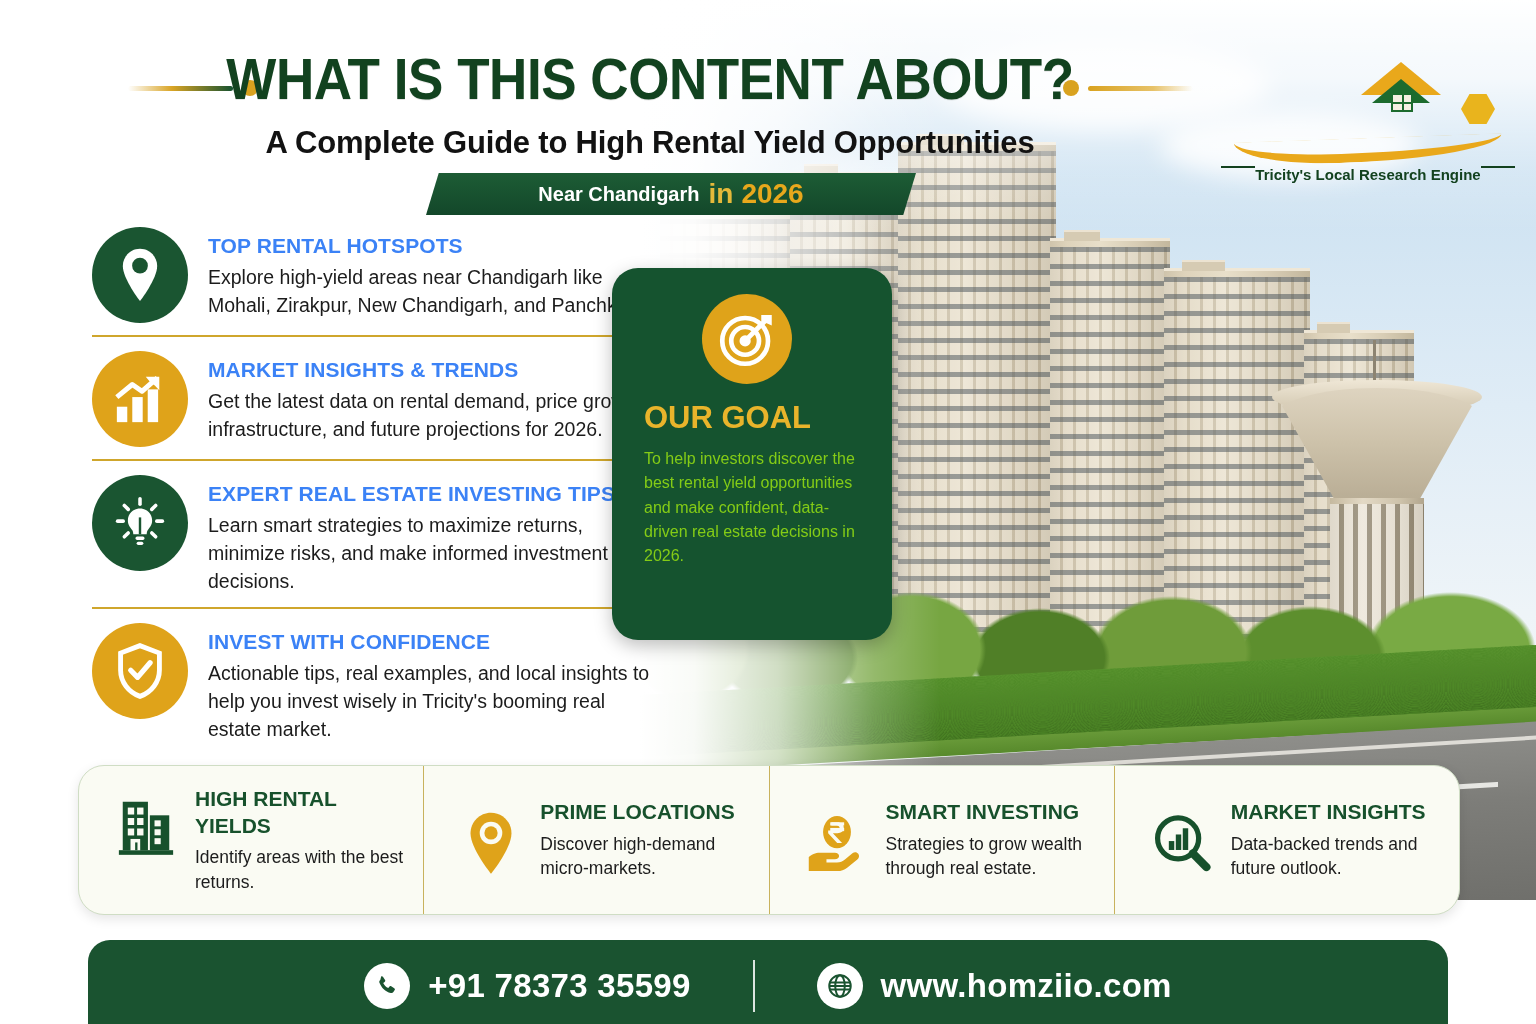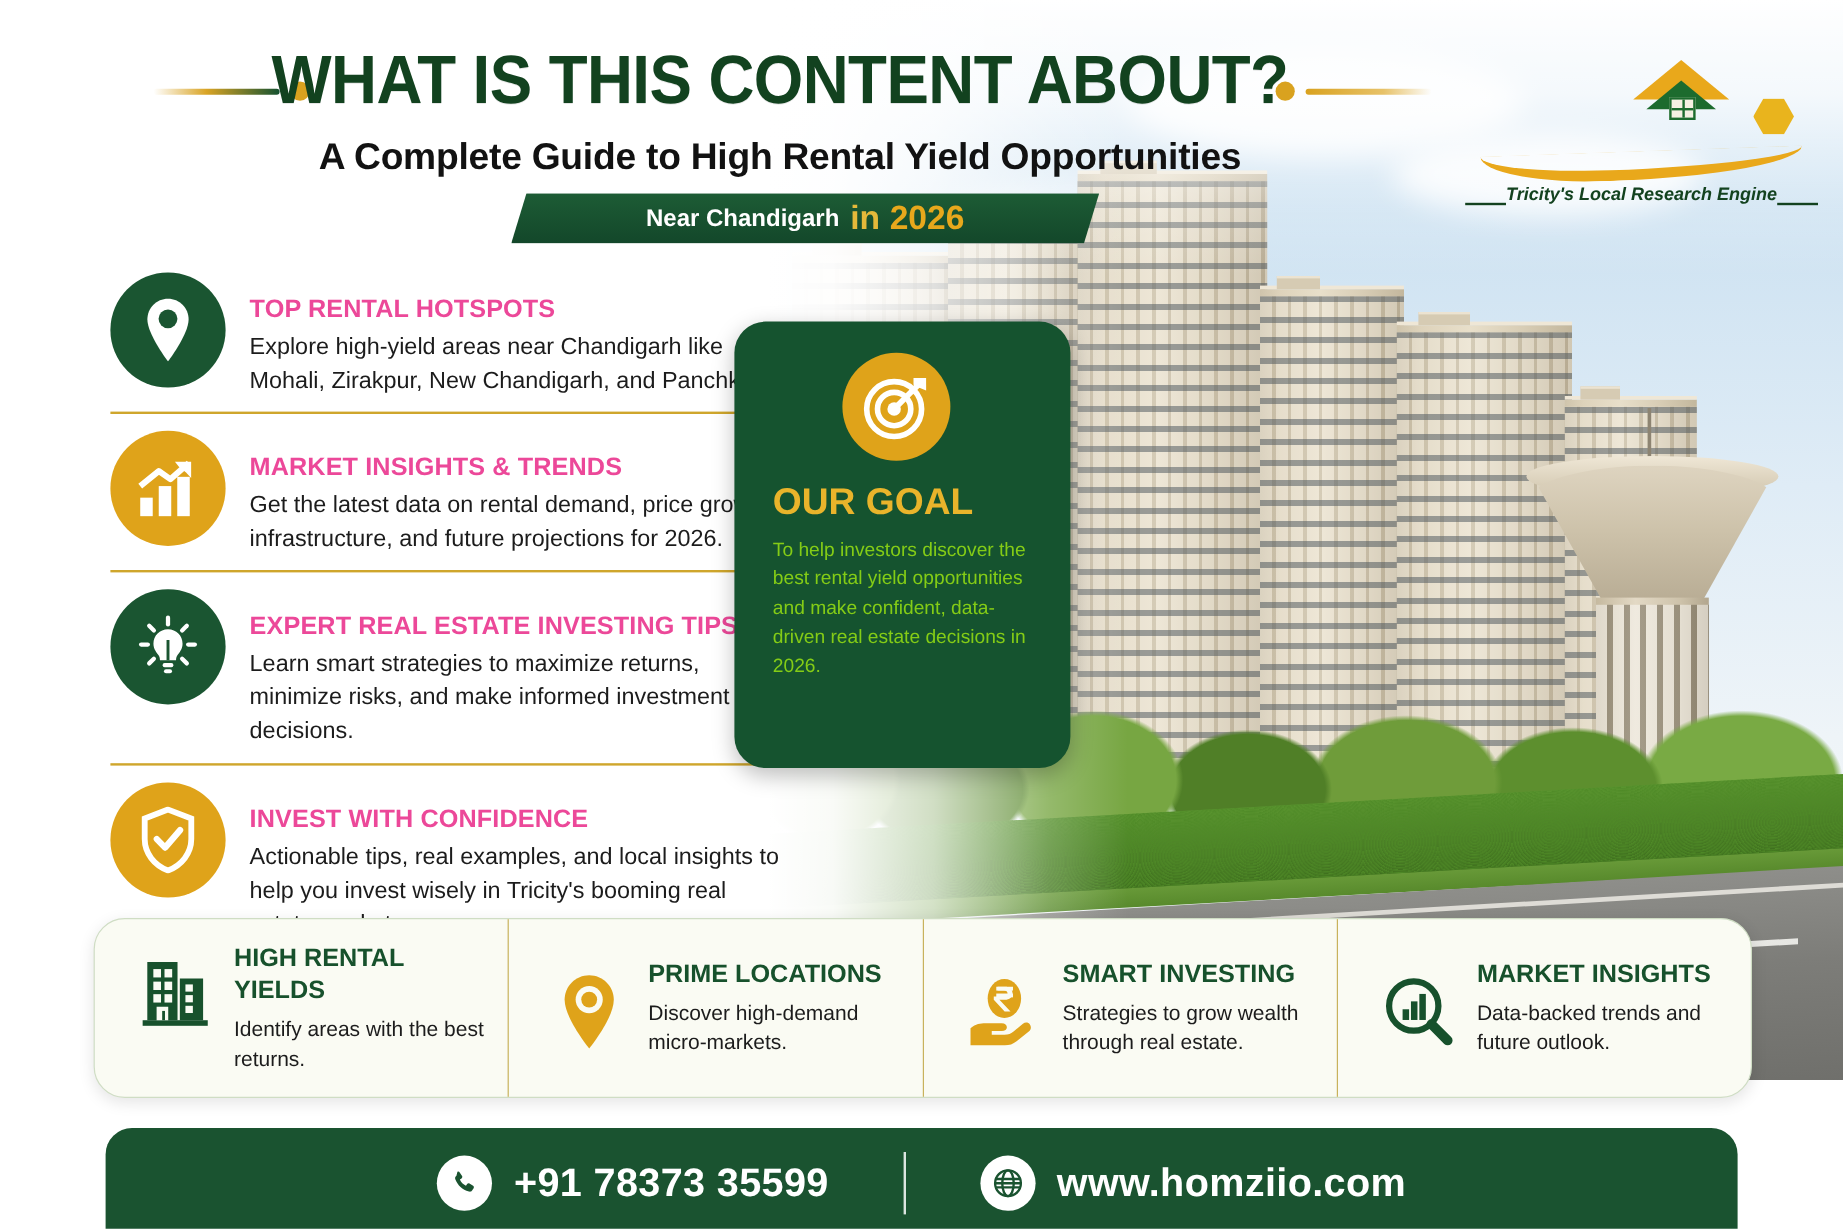--- a/index.html
+++ b/index.html
@@ -122,21 +122,21 @@
   .photo-fade-left{
     position:absolute; left:0; top:0; width:300px; height:100%;
     background:linear-gradient(90deg,#ffffff 0%,rgba(255,255,255,.96) 18%,rgba(255,255,255,.72) 46%,rgba(255,255,255,.22) 78%,rgba(255,255,255,0) 100%);
   }
   .photo-fade-top{
     position:absolute; left:0; top:0; right:0; height:230px;
     background:linear-gradient(180deg,#ffffff 0%,rgba(255,255,255,.82) 34%,rgba(255,255,255,.20) 76%,rgba(255,255,255,0) 100%);
   }
 
   
-  #header { position:absolute; left:0; top:0; width:1536px; height:205px; }
+  #header { position:absolute; left:0; top:12px; width:1536px; height:205px; }
 
   .deco { position:absolute; top:68px; display:flex; align-items:center; gap:9px; }
   .deco-left { left:128px; }
   .deco-right { left:1063px; flex-direction:row-reverse; }
   .deco-line-g {
     width:105px; height:5px; border-radius:3px;
     background:linear-gradient(90deg,rgba(255,255,255,0) 0%,#d9a425 42%,#145130 100%);
   }
   .deco-line-y {
     width:105px; height:5px; border-radius:3px;
@@ -196,39 +196,39 @@
     clip-path:polygon(25% 0,75% 0,100% 50%,75% 100%,25% 100%,0 50%);
   }
   .logo-swoosh{
     position:absolute; left:16px; top:104px; width:268px; height:24px;
     border-bottom:9px solid #e9a81b;
     border-radius:0 0 60% 40%/0 0 100% 100%;
     transform:rotate(-2deg);
   }
   .logo-tag{
     position:absolute; left:0; right:0; bottom:-4px;
-    font-size:15px; font-style:italic; font-weight:700; color:#13421f;
-    display:flex; align-items:flex-end; justify-content:center; gap:0;
+    font-size:15px; font-weight:700; color:#13421f;
+    display:flex; align-items:flex-start; justify-content:center; gap:0;
   }
   .logo-tag .rule{ width:34px; height:2px; background:#13421f; display:inline-block; }
 
   
   #features { position:absolute; left:92px; top:213px; width:560px; }
   .feat { display:flex; gap:20px; align-items:flex-start; padding-top:12px; }
   .feat + .feat { border-top:2px solid #cfa62c; margin-top:12px; }
   .feat-icon {
     flex:0 0 auto; width:96px; height:96px; border-radius:50%;
     display:flex; align-items:center; justify-content:center; margin-top:2px;
   }
   .ic-green { background:#1a5531; }
   .ic-gold  { background:#dfa31a; }
   .feat-body { padding-top:9px; }
   .feat-title {
-    font-size:21px; font-weight:700; color:#ec4899; letter-spacing:.1px;
-    margin-bottom:5px; white-space:nowrap;margin-top:12px;
+    font-size:21px; font-weight:700; color:#3b82f6; letter-spacing:.1px;
+    margin-bottom:5px; white-space:nowrap;
   }
   .feat-text { font-size:19.5px; line-height:1.44; color:#1c1c1c; }
 
   
   #goal {
     position:absolute; left:612px; top:268px; width:280px; height:372px;
     background:#15532f; border-radius:26px; padding:22px 26px 18px 32px;
     box-shadow:0 6px 18px rgba(0,0,0,.25);
   }
   #goal .goal-icon {

